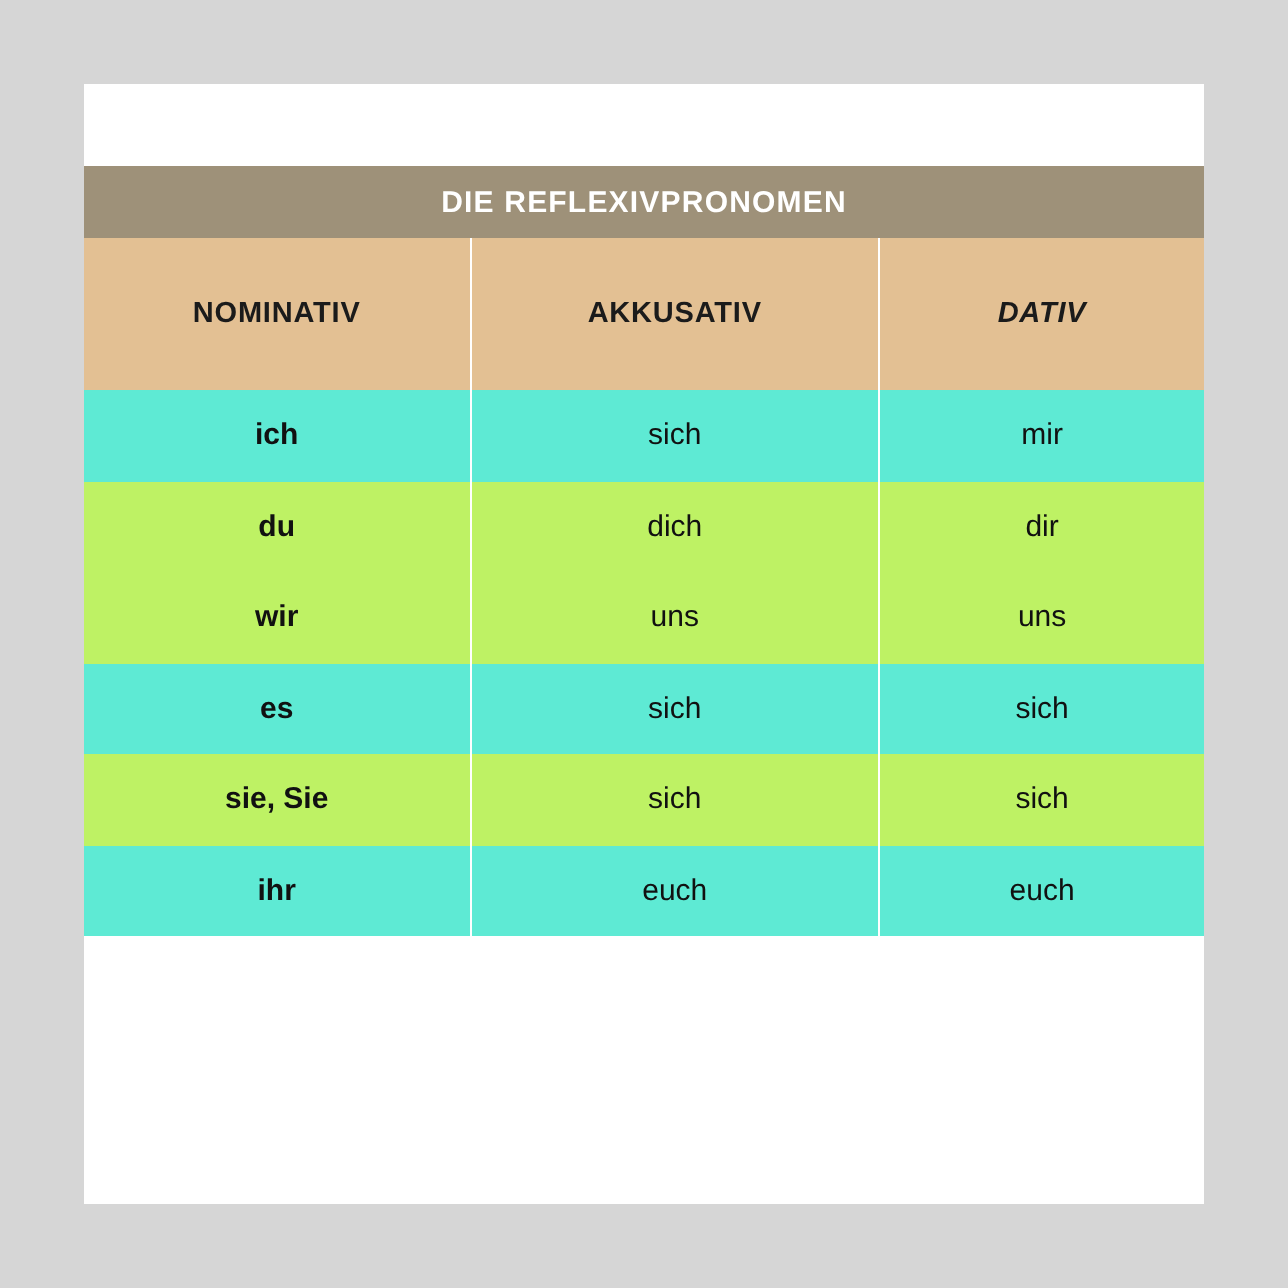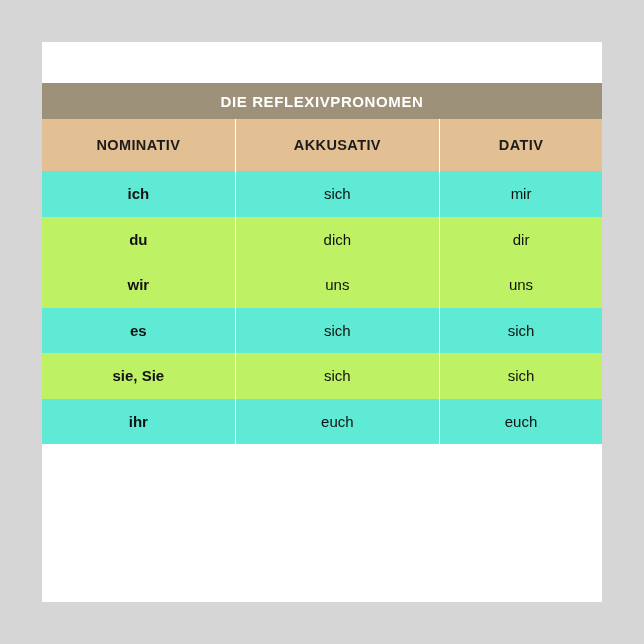--- a/index.html
+++ b/index.html
@@ -44,24 +44,24 @@
     padding: 0;
   }
   tr.head-row td {
     background: #e3c093;
     color: #1b1b1b;
     font-weight: bold;
     font-size: 14.5px;
     letter-spacing: 0.4px;
     text-align: center;
     height: 44px;
-    padding: 4px;
+    padding: 16px;
     border-right: 1px solid #ffffff;
   }
-  tr.head-row td:last-child { border-right: none; }
+  tr.head-row td:last-child { border-right: none; font-style: italic; }
 
   tr.data-row td {
     height: 45.5px;
     padding: 0;
     text-align: center;
     font-size: 15px;
     color: #111111;
     border-right: 1px solid #ffffff;
   }
   tr.data-row td:last-child { border-right: none; }

